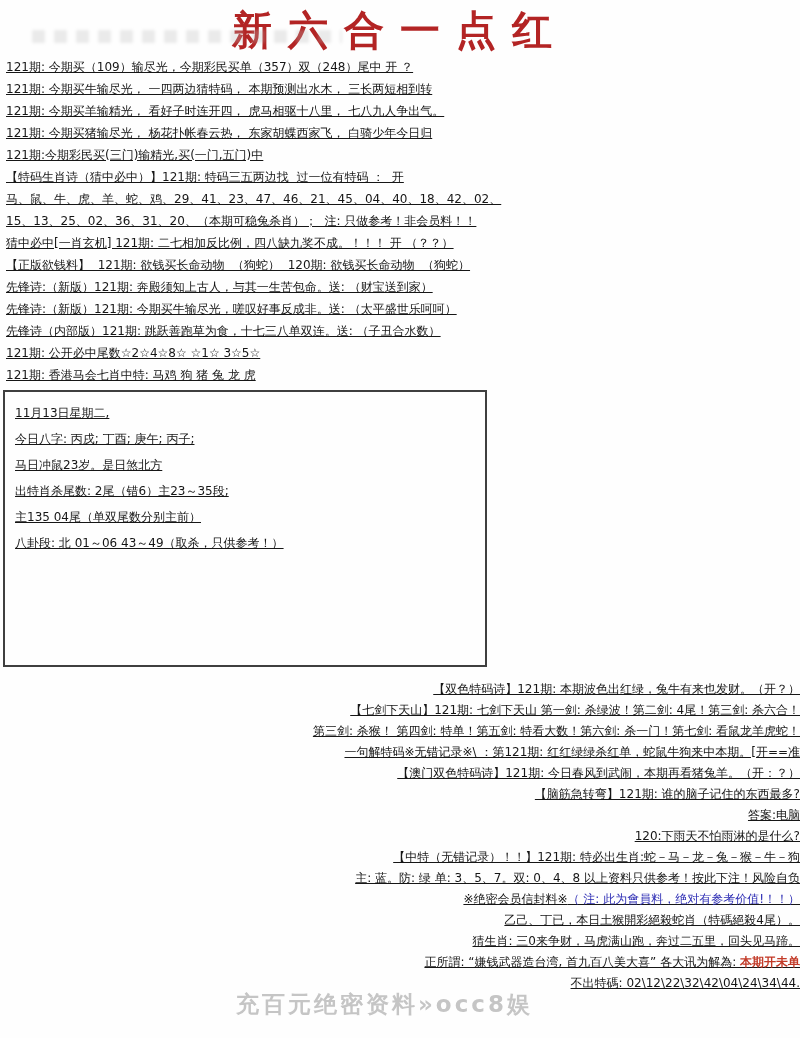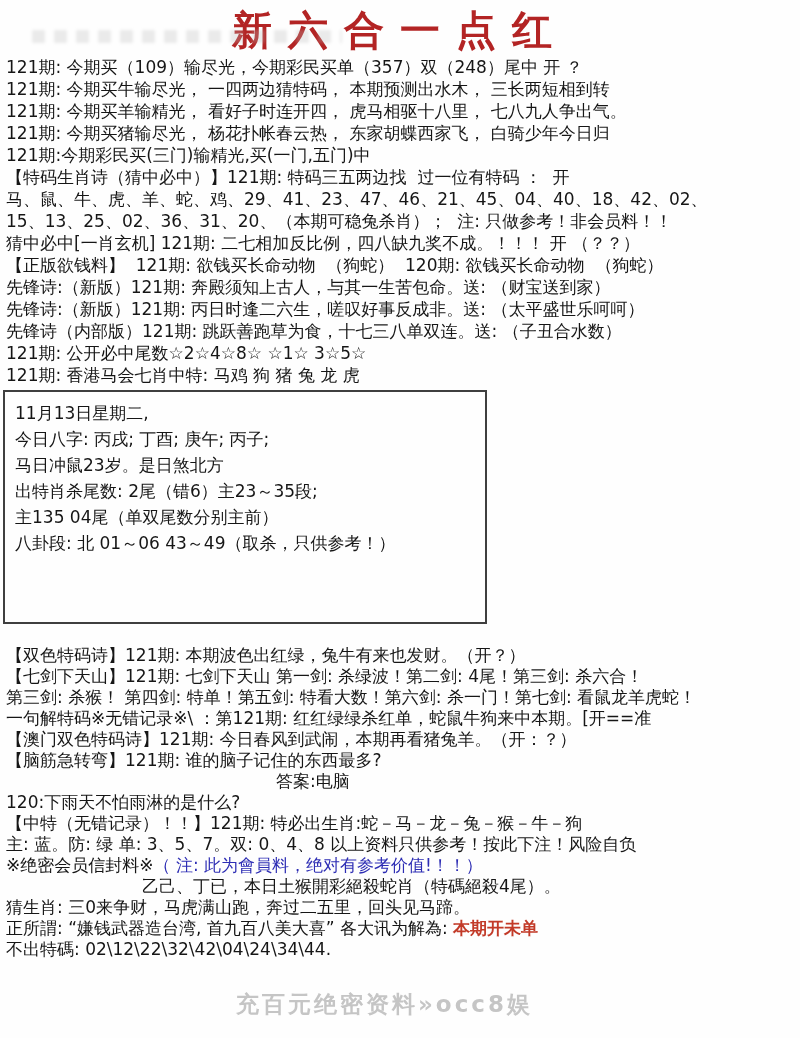--- a/index.html
+++ b/index.html
@@ -18,36 +18,37 @@
     padding-top:4px;
     height:54px; line-height:52px;
     text-align:center;
     font-family:"DejaVu Serif","Liberation Serif",serif;
     font-size:40px; font-weight:bold;
     letter-spacing:16px;
     color:#b32424;
     white-space:nowrap;
   }
   .ln {
-    font-size:17px;
+    font-size:12px;
     line-height:22px;
     padding-left:6px;
     white-space:pre;
     overflow:hidden;
+    text-decoration:underline;
   }
   .top-block { margin-top:2px; }
   .calendar-box {
     margin:4px 0 0 3px;
-    width:484px; height:234px;
+    width:484px; height:277px;
     border:2px solid #3f3f3f;
     padding:8px 0 0 10px;
     background:#fefefe;
   }
   .calendar-box .ln { line-height:26px; padding-left:0; }
-  .bottom-block { margin-top:21px; }
+  .bottom-block { margin-top:12px;text-align:right; }
   .bottom-block .ln { line-height:21px; }
   .answer { padding-left:276px; }
   .yiji { padding-left:142px; }
   .blue { color:#2d2db4; }
   .red  { color:#c23a28; font-weight:bold; }
   .wm-top {
     position:absolute; left:32px; top:30px;
     width:310px; height:13px;
     background:repeating-linear-gradient(90deg,#b9b9b9 0 13px, transparent 13px 22px);
     opacity:0.28; filter:blur(1.5px);
@@ -77,21 +78,21 @@
     <div class="ln">121期: 今期买牛输尽光， 一四两边猜特码， 本期预测出水木， 三长两短相到转</div>
     <div class="ln">121期: 今期买羊输精光， 看好子时连开四， 虎马相驱十八里， 七八九人争出气。</div>
     <div class="ln">121期: 今期买猪输尽光， 杨花扑帐春云热， 东家胡蝶西家飞， 白骑少年今日归</div>
     <div class="ln">121期:今期彩民买(三门)输精光,买(一门,五门)中</div>
     <div class="ln">【特码生肖诗（猜中必中）】121期: 特码三五两边找  过一位有特码 ：  开</div>
     <div class="ln">马、鼠、牛、虎、羊、蛇、鸡、29、41、23、47、46、21、45、04、40、18、42、02、</div>
     <div class="ln">15、13、25、02、36、31、20、（本期可稳兔杀肖）；  注: 只做参考！非会员料！！</div>
     <div class="ln">猜中必中[一肖玄机] 121期: 二七相加反比例，四八缺九奖不成。！！！ 开 （？？）</div>
     <div class="ln">【正版欲钱料】  121期: 欲钱买长命动物  （狗蛇）  120期: 欲钱买长命动物  （狗蛇）</div>
     <div class="ln">先锋诗:（新版）121期: 奔殿须知上古人，与其一生苦包命。送: （财宝送到家）</div>
-    <div class="ln">先锋诗:（新版）121期: 丙日时逢二六生，嗟叹好事反成非。送: （太平盛世乐呵呵）</div>
+    <div class="ln">先锋诗:（新版）121期: 今期买牛输尽光，嗟叹好事反成非。送: （太平盛世乐呵呵）</div>
     <div class="ln">先锋诗（内部版）121期: 跳跃善跑草为食，十七三八单双连。送: （子丑合水数）</div>
     <div class="ln">121期: 公开必中尾数☆2☆4☆8☆ ☆1☆ 3☆5☆</div>
     <div class="ln">121期: 香港马会七肖中特: 马鸡 狗 猪 兔 龙 虎</div>
   </div>
 
   <div class="calendar-box">
     <div class="ln">11月13日星期二,</div>
     <div class="ln">今日八字: 丙戌; 丁酉; 庚午; 丙子;</div>
     <div class="ln">马日冲鼠23岁。是日煞北方</div>
     <div class="ln">出特肖杀尾数: 2尾（错6）主23～35段;</div>

